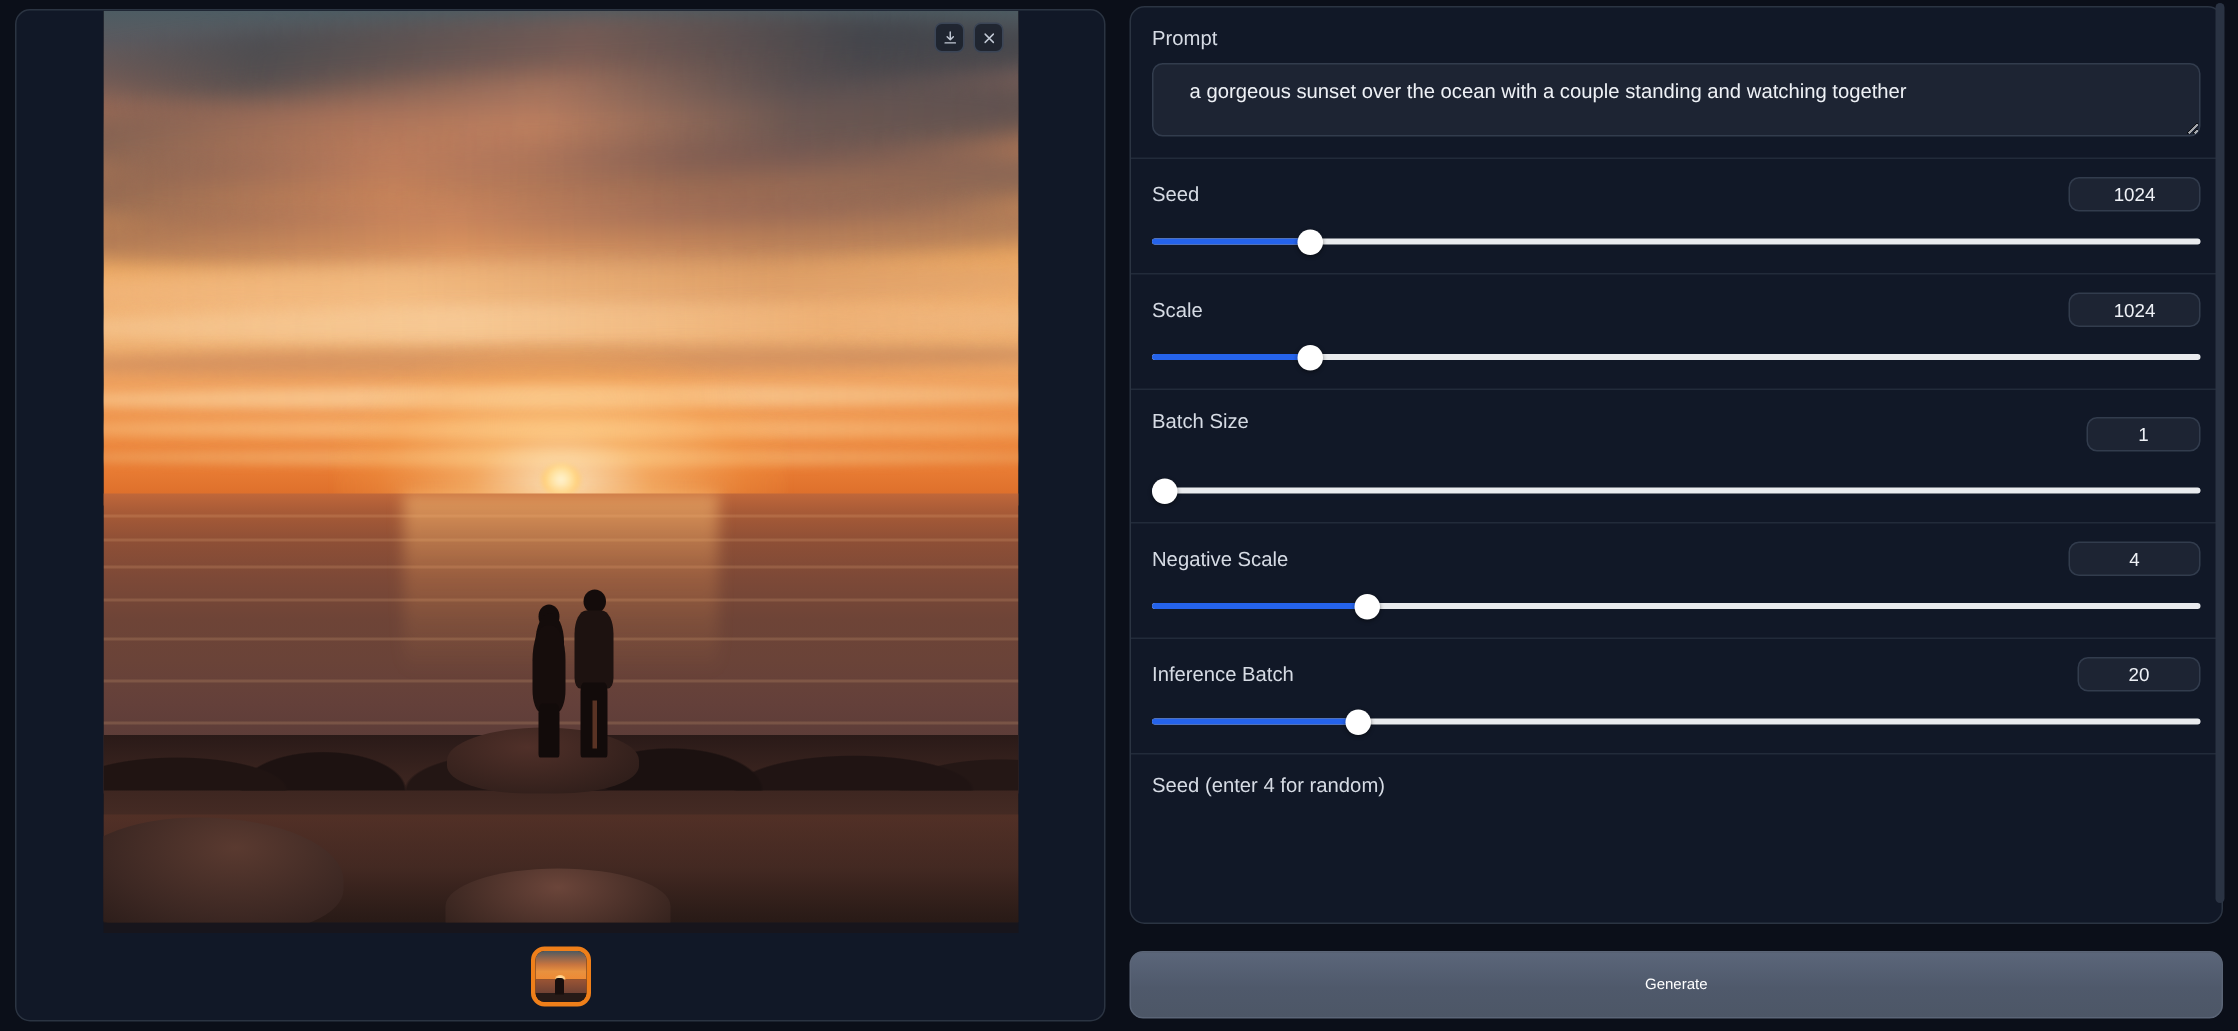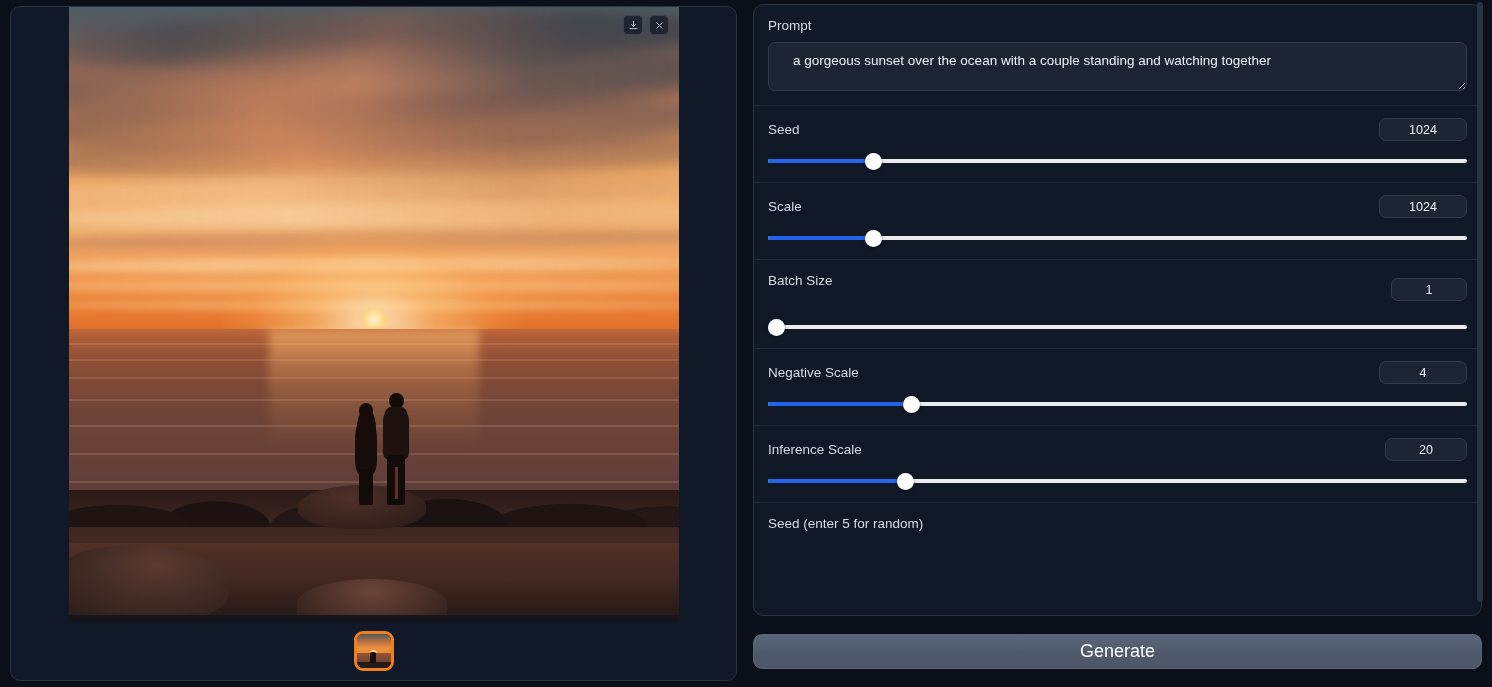--- a/index.html
+++ b/index.html
@@ -268,26 +268,26 @@
     margin-left: -8.5px;
     background: #ffffff;
     border-radius: 50%;
     box-shadow: 0 1px 3px rgba(0,0,0,.45);
     cursor: pointer;
   }
 
   .generate-btn {
     position: absolute;
     left: 2px; top: 634px;
-    width: 729px; height: 35px;
+    width: 729px; height: 45px;
     border: 1px solid #5b6577;
     border-radius: 9px;
     background: linear-gradient(to bottom, #5b667a 0%, #4f596b 55%, #49526243 100%), #4e5868;
     color: #ffffff;
-    font-size: 18px;
+    font-size: 10px;
     font-family: "Liberation Sans", sans-serif;
     display: flex; align-items: center; justify-content: center;
     cursor: pointer;
   }
 
   
   .scrollbar {
     position: absolute;
     right: 1px; top: 2px;
     width: 6px; height: 683px;
@@ -437,32 +437,32 @@
         </div>
         <div class="slider">
           <div class="track"></div>
           <div class="fill" style="width:20.6%"></div>
           <div class="knob" style="left:20.6%"></div>
         </div>
       </div>
 
       <div class="field-block">
         <div class="slider-row-head">
-          <label class="field-label" style="margin-bottom:0">Inference Scale</label>
+          <label class="field-label" style="margin-bottom:0">Inference Batch</label>
           <input class="num-box" style="width: 82px;" value="20">
         </div>
         <div class="slider">
           <div class="track"></div>
           <div class="fill" style="width:19.7%"></div>
           <div class="knob" style="left:19.7%"></div>
         </div>
       </div>
 
       <div class="field-block">
-        <label class="field-label">Seed (enter 5 for random)</label>
+        <label class="field-label">Seed (enter 4 for random)</label>
 
       </div>
 
     </div>
 
     <div class="generate-btn">
       <span>Generate</span>
     </div>
 
     <div class="scrollbar">

